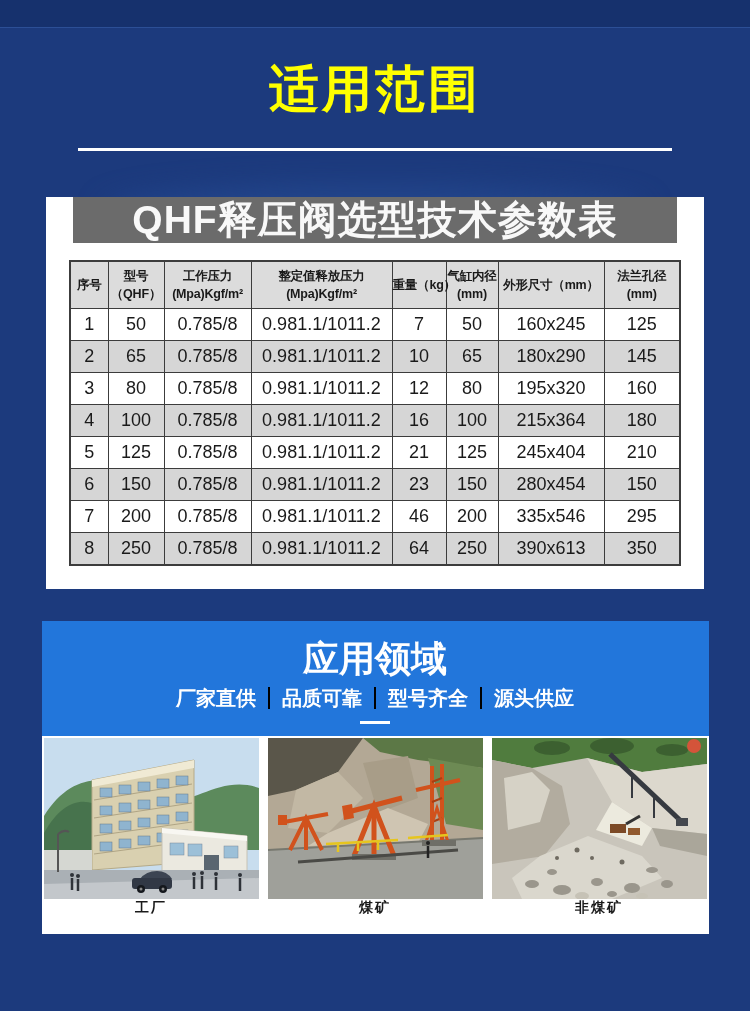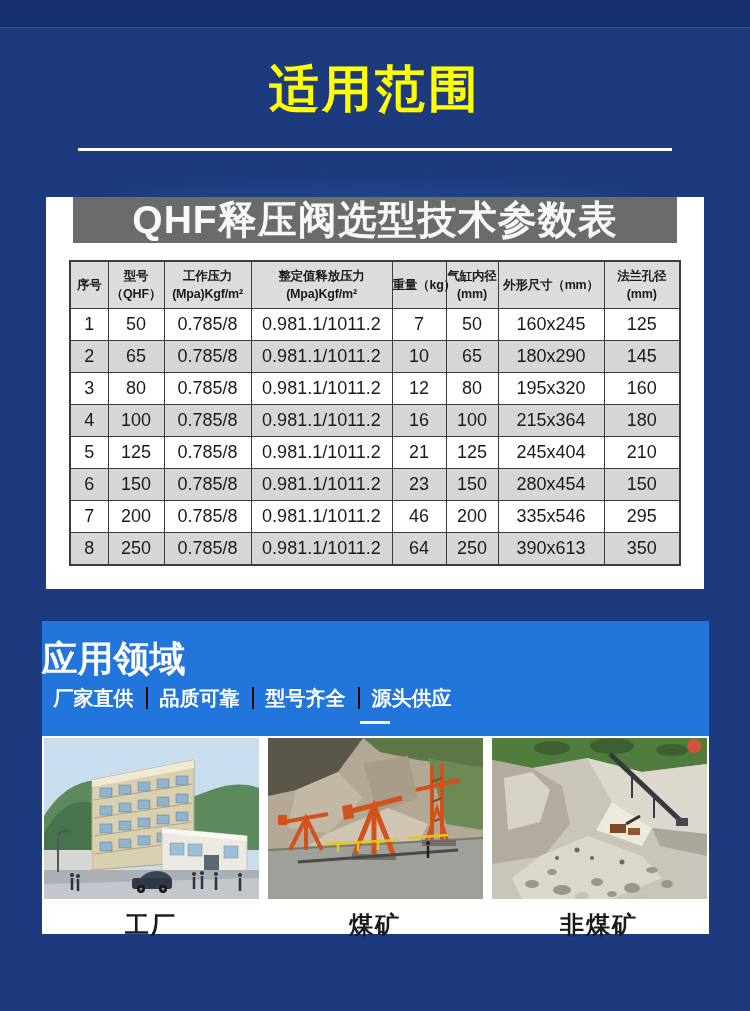--- a/index.html
+++ b/index.html
@@ -25,30 +25,30 @@
   }
   .spec-table{width:610px;margin:17px auto 9px;border-collapse:collapse;table-layout:fixed;border:2px solid #3c3c3c;}
   .spec-table th,.spec-table td{border:1px solid #3c3c3c;text-align:center;color:#1a1a1a;overflow:visible;}
   .spec-table th{
     background:var(--header-bg,#dcdcdc);font-size:12.5px;font-weight:bold;height:46px;
     white-space:pre;line-height:1.45;padding:0;letter-spacing:-0.2px;
   }
   .spec-table td{font-size:18px;height:31px;background:#ffffff;padding:0;}
   .spec-table tr.alt td{background:var(--row-alt,#d6d6d6);}
   .app-panel{width:667px;margin:32px auto 0;background:var(--bright-blue,#2276db);}
-  .app-head{height:115px;text-align:left;padding-top:0;box-sizing:border-box;}
+  .app-head{height:115px;text-align:center;padding-top:0;box-sizing:border-box;}
   .app-title{color:#ffffff;font-size:36px;font-weight:bold;padding-top:16px;line-height:1.2;}
   .app-subtitle{margin-top:5px;color:#ffffff;font-size:20px;font-weight:bold;}
   .app-subtitle .sub-item{padding:0 12px;}
   .app-subtitle .sub-item + .sub-item{border-left:2px solid #000000;}
   .subtitle-underline{width:30px;height:3px;background:#ffffff;margin:9px auto 0;}
   .photo-strip{background:#ffffff;height:198px;box-sizing:border-box;padding:2px 2px 0;display:flex;justify-content:space-between;}
   .photo-fig{margin:0;width:215px;}
   .photo-fig svg{display:block;width:215px;height:161px;}
-  .photo-fig figcaption{text-align:center;font-size:24px;font-weight:bold;color:#1a1a1a;margin-top:10px;letter-spacing:2px;}
+  .photo-fig figcaption{text-align:center;font-size:14px;font-weight:bold;color:#1a1a1a;letter-spacing:2px;}
 </style>
 </head>
 <body>
 
 <div class="top-band"></div>
 
 <h1 class="page-title">适用范围</h1>
 
 <div class="title-divider"></div>
 <div class="watermark"></div>

